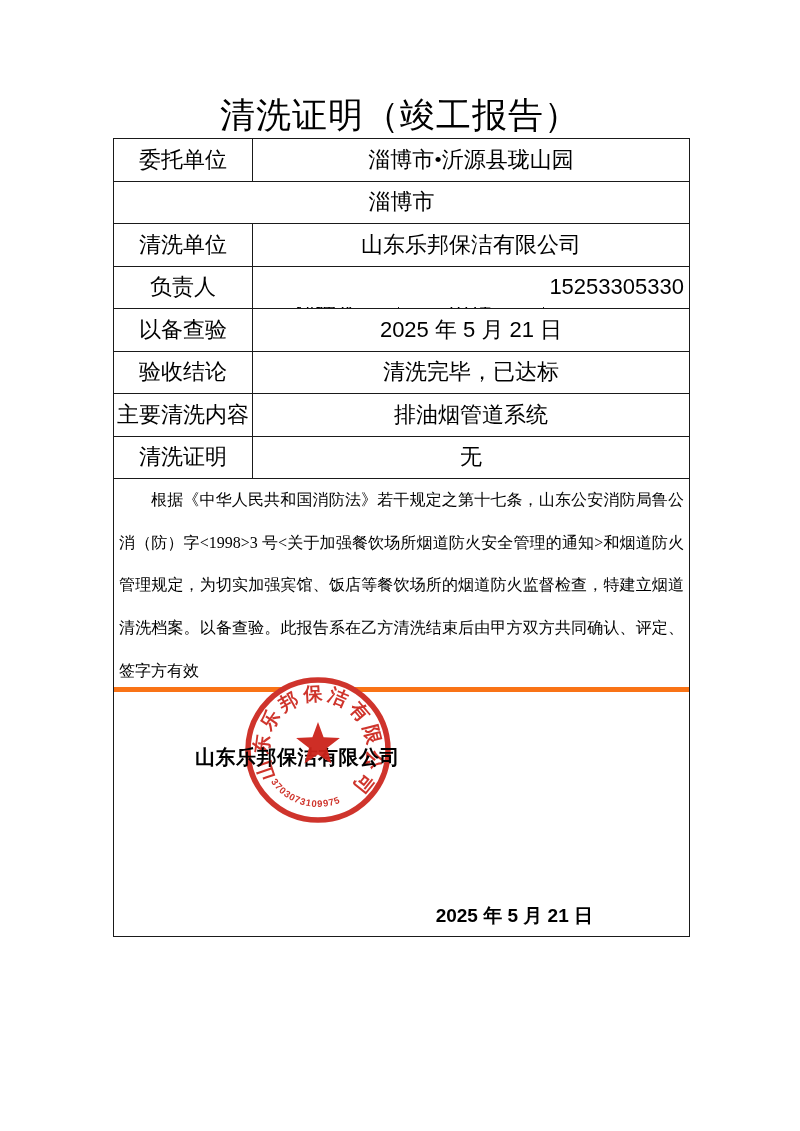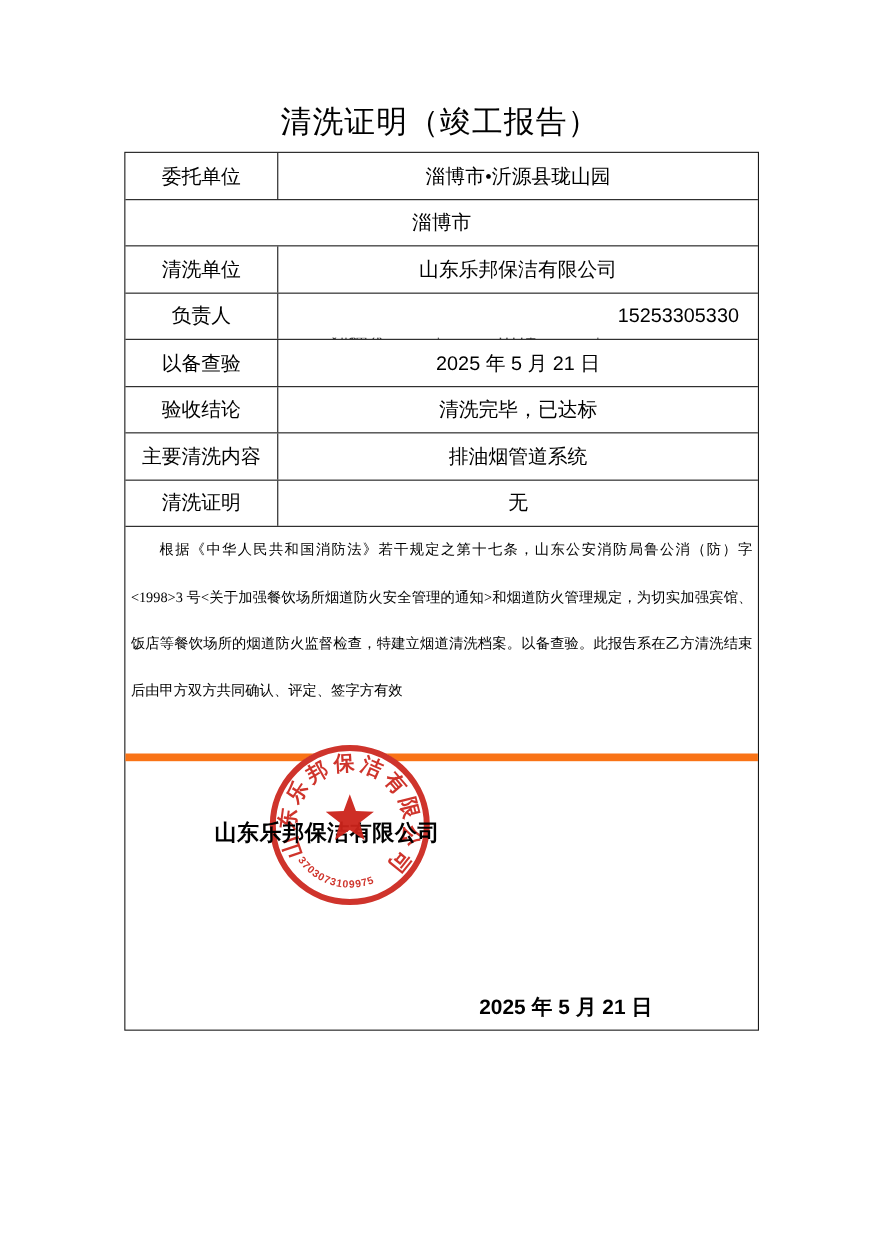--- a/index.html
+++ b/index.html
@@ -2,37 +2,37 @@
 <html><head>
 <meta charset="utf-8">
 <style>
   html,body{margin:0;padding:0;background:#fff;}
   .page{
     position:relative;width:800px;height:1131px;background:#ffffff;overflow:hidden;
     font-family:"Liberation Serif","DejaVu Serif",serif;color:#000;
   }
   .doc-title{
     position:absolute;top:92px;left:0;width:800px;height:44px;
-    text-align:center;font-size:28px;letter-spacing:1px;font-weight:500;
+    text-align:center;font-size:35px;letter-spacing:1px;font-weight:500;
   }
   .doc-table{
     position:absolute;left:113px;top:138px;width:575px;
     border:1px solid #1a1a1a;box-sizing:content-box;
   }
   .t-row{display:flex;height:41.5px;border-bottom:1px solid #1a1a1a;}
   .t-cell{display:flex;align-items:center;justify-content:center;
-    font-size:18px;box-sizing:border-box;overflow:hidden;}
+    font-size:22px;box-sizing:border-box;overflow:hidden;}
   .t-label{width:139px;flex:0 0 139px;border-right:1px solid #1a1a1a;}
   .t-value{flex:1 1 0;}
   .t-sub{flex:1 1 0;}
   .t-sub.mid{border-right:1px solid #1a1a1a;margin-top:40px;}
   .sans{font-family:"Liberation Sans","DejaVu Sans",sans-serif;}
   .t-statement{
-    height:213px;border-bottom:7px solid #f97316;box-sizing:border-box;
-    padding:0 5px;font-size:13px;line-height:42.7px;
+    height:213px;border-bottom:5px solid #f97316;box-sizing:border-box;
+    padding:0 5px;font-size:16px;line-height:42.7px;
     text-align:justify;text-indent:2em;overflow:hidden;
   }
   .t-sign{position:relative;height:244px;}
   .sig-company{
     position:absolute;left:81px;top:52px;z-index:2;
     font-size:20px;font-weight:bold;letter-spacing:0.5px;white-space:nowrap;
   }
   .sig-date{
     position:absolute;top:211px;right:96px;z-index:2;
     font-size:19px;font-weight:bold;white-space:nowrap;

